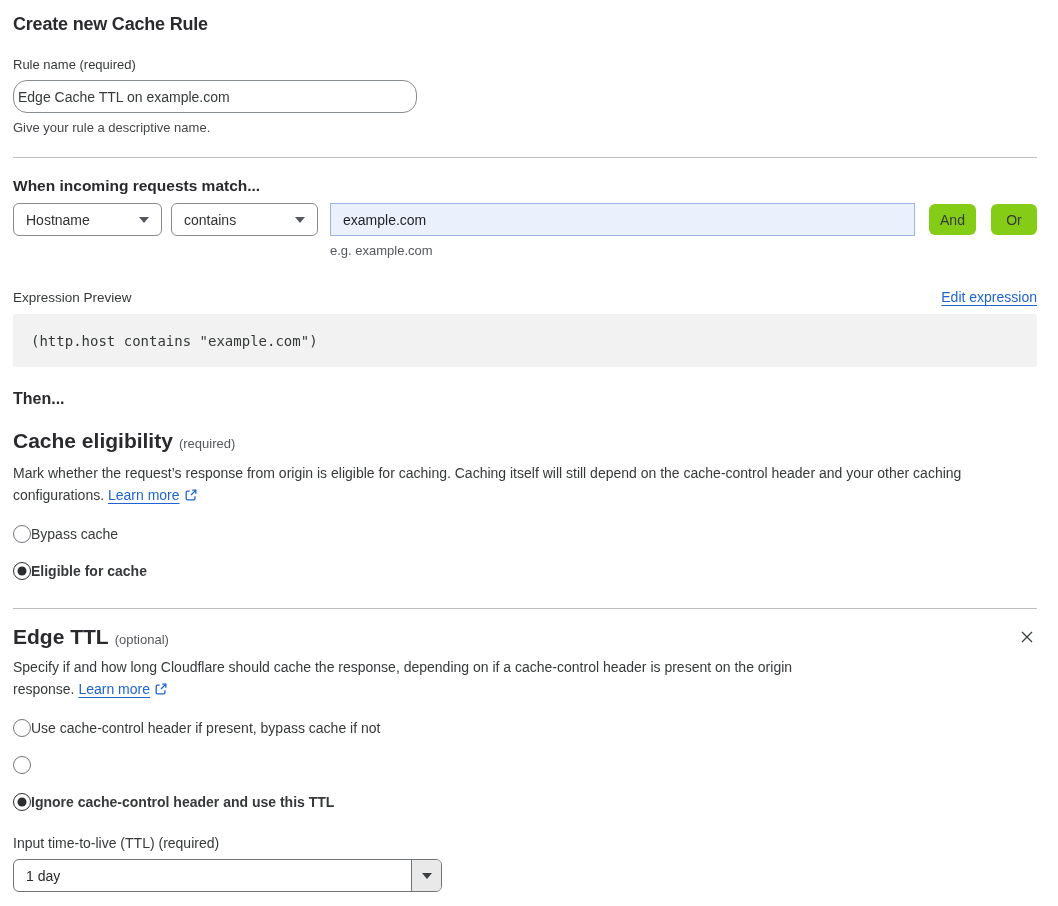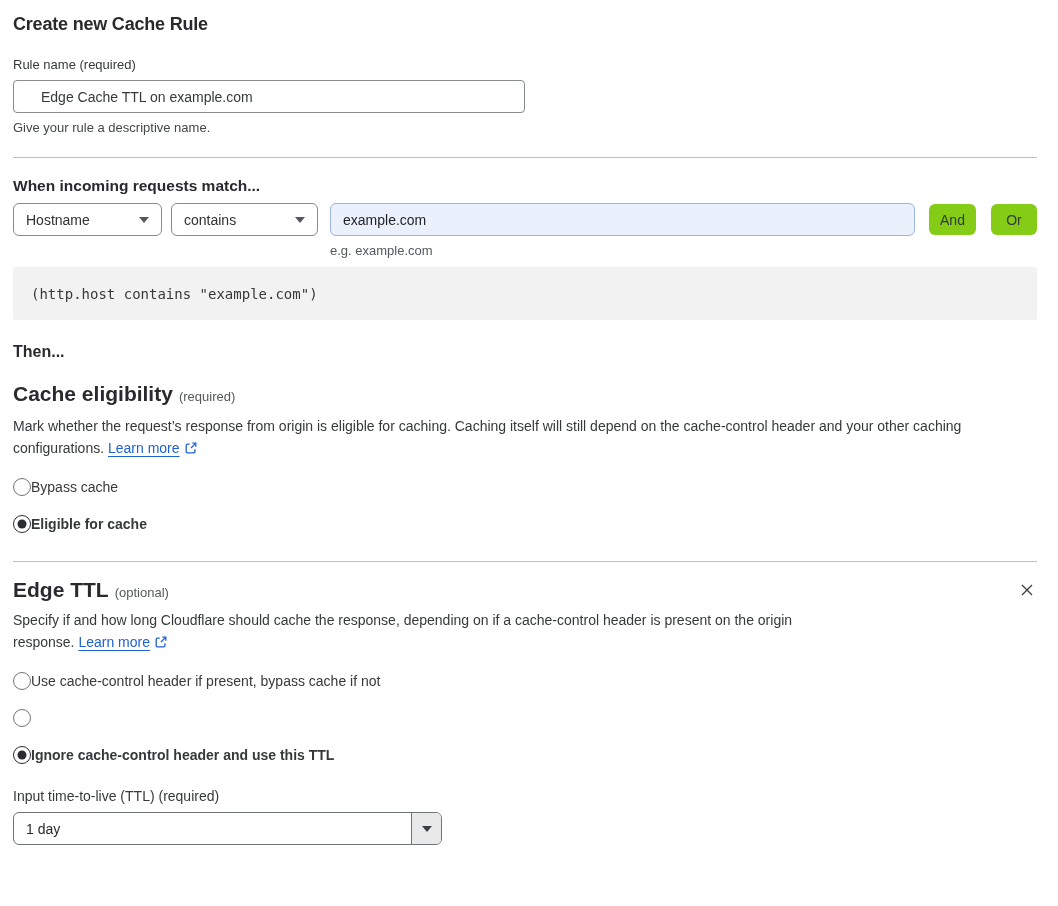--- a/index.html
+++ b/index.html
@@ -10,23 +10,23 @@
     -webkit-font-smoothing:antialiased;
   }
   .page { padding:14px 21px 0 13px; width:1058px; }
 
   .page-title { font-size:18px; font-weight:700; color:#2a2a2e; letter-spacing:-.2px; }
 
   .field-label { font-size:13px; color:#36393a; }
   .mt-label { margin-top:22px; }
 
   .text-input {
-    margin-top:8px; width:512px; height:33px;
-    border:1px solid #868b90; border-radius:4px;
-    padding:0 27px; font-size:14px; color:#36393a;
+    margin-top:8px; width:404px; height:33px;
+    border:1px solid #868b90; border-radius:14px;
+    padding:0 4px; font-size:14px; color:#36393a;
     font-family:"Liberation Sans", sans-serif; background:#fff; outline:none;
   }
   .help-text { margin-top:7px; font-size:13px; color:#44474a; }
 
   hr.divider { border:none; border-top:1px solid #bfbfbf; margin-top:22px; }
 
   .section-heading { font-size:15.5px; font-weight:700; color:#2a2a2e; }
   .match-heading { margin-top:19px; }
 
   .labels-row { display:flex; margin-top:18px; }
@@ -39,21 +39,21 @@
     display:flex; align-items:center; justify-content:space-between;
     padding:0 12px; font-size:14px; color:#313131; cursor:pointer;
   }
   .select-field { width:149px; margin-right:9px; }
   .select-operator { width:147px; margin-right:12px; }
   .caret {
     width:0; height:0; border-left:5px solid transparent; border-right:5px solid transparent;
     border-top:6px solid #55585c;
   }
   .value-input {
-    flex:1; height:33px; border:1px solid #9db3e4; border-radius:6px;
+    flex:1; height:33px; border:1px solid #9db3e4; border-radius:0;
     background:#ebf1fc; padding:0 12px; font-size:14px; color:#1f2023;
     font-family:"Liberation Sans", sans-serif; outline:none; margin-right:14px;
   }
   .chip-btn {
     height:31px; border:none; border-radius:6px; background:#84cc16;
     font-size:14px; color:#36393a; font-family:"Liberation Sans", sans-serif; cursor:pointer;
   }
   .and-btn { width:47px; margin-right:15px; }
   .or-btn  { width:46px; }
   .eg-text { margin-top:7px; margin-left:317px; font-size:13px; color:#55585c; }
@@ -130,20 +130,24 @@
       <span>contains</span>
       <span class="caret"></span>
     </div>
     <input class="value-input" type="text" value="example.com" style="">
     <button class="chip-btn and-btn">And</button>
     <button class="chip-btn or-btn">Or</button>
   </div>
   <div class="eg-text">e.g. example.com</div>
 
   
+  <div class="expr-row">
+    <span class="expr-label">Expression Preview</span>
+    <a class="link">Edit expression</a>
+  </div>
   <div class="code-block">
     <span>(http.host contains "example.com")</span>
   </div>
 
   
   <h2 class="section-heading then-heading">Then...</h2>
 
   
   <div class="sub-heading-row">
     <div>

